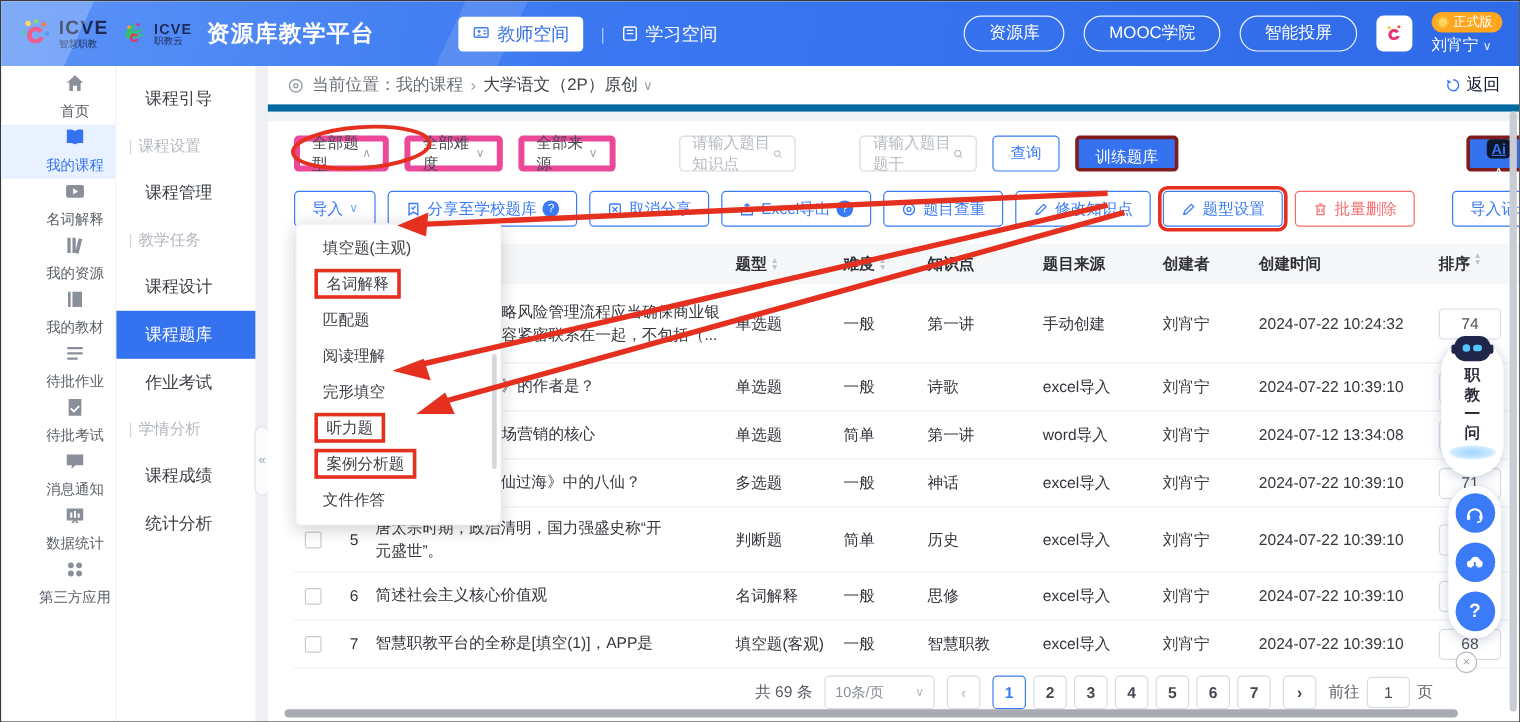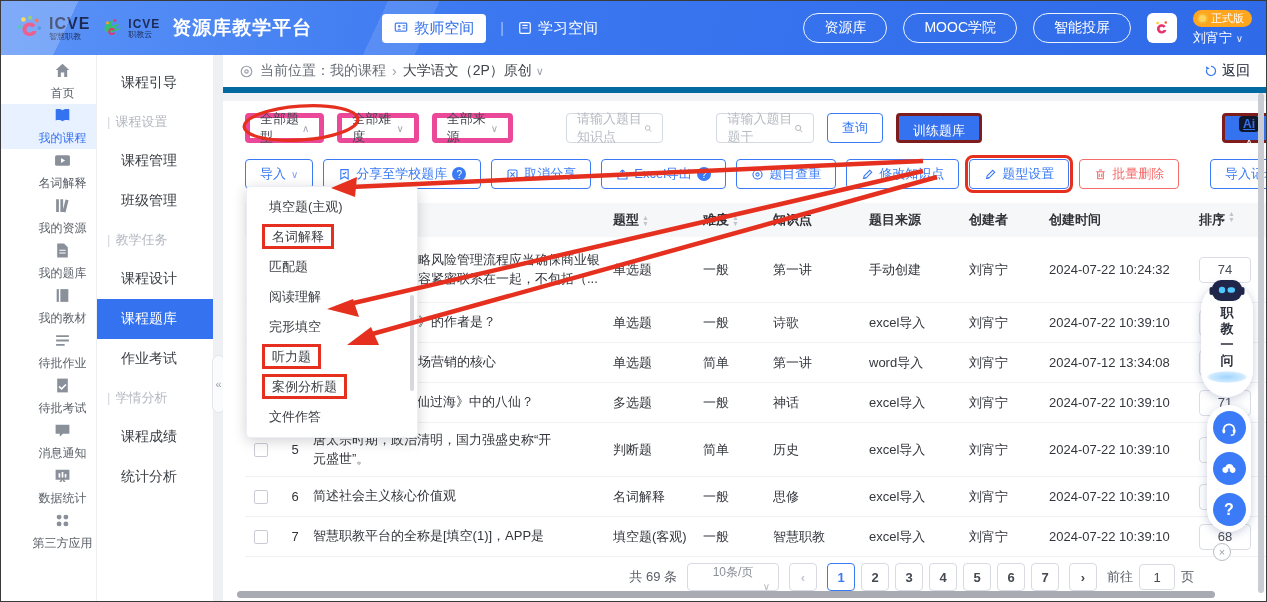--- a/index.html
+++ b/index.html
@@ -98,21 +98,21 @@
   .sorts { display:inline-flex; flex-direction:column; margin-left:3px; line-height:0; vertical-align:middle; }
   .sorts i { font-style:normal; font-size:7px; color:#c0c4cc; line-height:6px; }
   .row-h40 { height:40px; }
   .row-h66 { height:66px; }
   .row-h54 { height:54px; }
   .occluded .c-text { padding-left:92px; }
   .sort-box { width:52px; height:26px; border:1px solid #dadde3; border-radius:4px; display:inline-flex; align-items:center; justify-content:center; color:#4b4f57; cursor:text; background:#fff; }
 
   
   .pag { display:flex; align-items:center; justify-content:flex-end; gap:10px; height:40px; padding-right:72px; font-size:13px; color:#5a5e66; }
-  .psel { width:92px; height:28px; border:1px solid #d8dbe2; border-radius:4px; display:flex; align-items:center; padding:0 8px; color:#8a8f99; font-size:12px; cursor:pointer;flex-direction:column; }
+  .psel { width:92px; height:28px; border:1px solid #d8dbe2; border-radius:4px; display:flex; align-items:center; padding:0 8px; color:#8a8f99; font-size:12px; cursor:pointer; }
   .psel .sc { margin-left:auto; color:#b4b8c0; font-size:10px; }
   .pg { min-width:28px; height:28px; border:1px solid #d8dbe2; border-radius:4px; background:#fff; display:inline-flex; align-items:center; justify-content:center; font-weight:bold; color:#454950; cursor:pointer; }
   .pg.cur { border-color:#3a7af5; color:#3a7af5; }
   .pg.prev { color:#c3c7cf; }
   .pages { display:flex; gap:6px; }
   .goto { display:flex; align-items:center; gap:6px; }
   .goto-inp { width:36px; height:26px; border:1px solid #d8dbe2; border-radius:4px; display:inline-flex; align-items:center; justify-content:center; color:#454950; cursor:text; }
 
   
   .ddl { position:absolute; left:23px; top:85px; width:172px; background:#fff; border:1px solid #ebeef5; border-radius:4px; box-shadow:0 3px 14px rgba(0,0,0,.18); z-index:30; padding:5px 0; }
@@ -234,27 +234,20 @@
           <span class="rail-label">名词解释</span>
         </div>
         <div class="rail-item">
           <span class="rail-ic"><svg class="ic" viewBox="0 0 16 16" fill="currentColor" style="width: 17px; height: 17px; fill: currentcolor; color: rgb(138, 144, 154);">
               <path d="M2 2h2.6v12H2zM6 2h2.6v12H6zM10.9 2.4l2.8.7-2.9 11.5-2.8-.7z"></path>
             </svg></span>
           <span class="rail-label">我的资源</span>
         </div>
         <div class="rail-item">
           <span class="rail-ic"><svg class="ic" viewBox="0 0 16 16" fill="currentColor" style="width: 17px; height: 17px; fill: currentcolor; color: rgb(138, 144, 154);">
-              <path d="M3 1.5h6.5L13 5v9.5H3z"></path>
-              <path d="M5 7.2h6v1.1H5zM5 9.8h6v1.1H5z" fill="#fff"></path>
-            </svg></span>
-          <span class="rail-label">我的题库</span>
-        </div>
-        <div class="rail-item">
-          <span class="rail-ic"><svg class="ic" viewBox="0 0 16 16" fill="currentColor" style="width: 17px; height: 17px; fill: currentcolor; color: rgb(138, 144, 154);">
               <path d="M2.5 2h11v12h-11z"></path>
               <path d="M4.6 2h1.4v12H4.6z" fill="#fff"></path>
             </svg></span>
           <span class="rail-label">我的教材</span>
         </div>
         <div class="rail-item">
           <span class="rail-ic"><svg class="ic" viewBox="0 0 16 16" fill="currentColor" style="width: 17px; height: 17px; fill: currentcolor; color: rgb(138, 144, 154);">
               <path d="M2 3h12v1.8H2zM2 7.1h12v1.8H2zM2 11.2h8v1.8H2z"></path>
             </svg></span>
           <span class="rail-label">待批作业</span>
@@ -287,21 +280,20 @@
               <circle cx="11.2" cy="11.2" r="2.3"></circle>
             </svg></span>
           <span class="rail-label">第三方应用</span>
         </div>
       </div>
 
     <div class="side">
         <div class="side-link">课程引导</div>
         <div class="side-section"><i>|</i>课程设置</div>
         <div class="side-link">课程管理</div>
-        <div class="side-link">班级管理</div>
         <div class="side-section"><i>|</i>教学任务</div>
         <div class="side-link">课程设计</div>
         <div class="side-link active">课程题库</div>
         <div class="side-link">作业考试</div>
         <div class="side-section"><i>|</i>学情分析</div>
         <div class="side-link">课程成绩</div>
         <div class="side-link">统计分析</div>
       </div>
 
     <div class="gap-strip">

